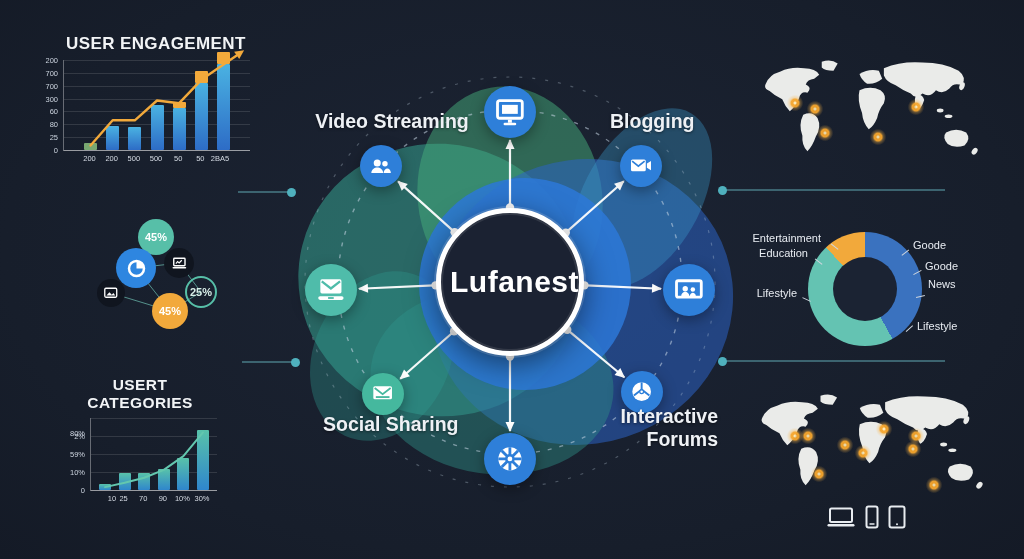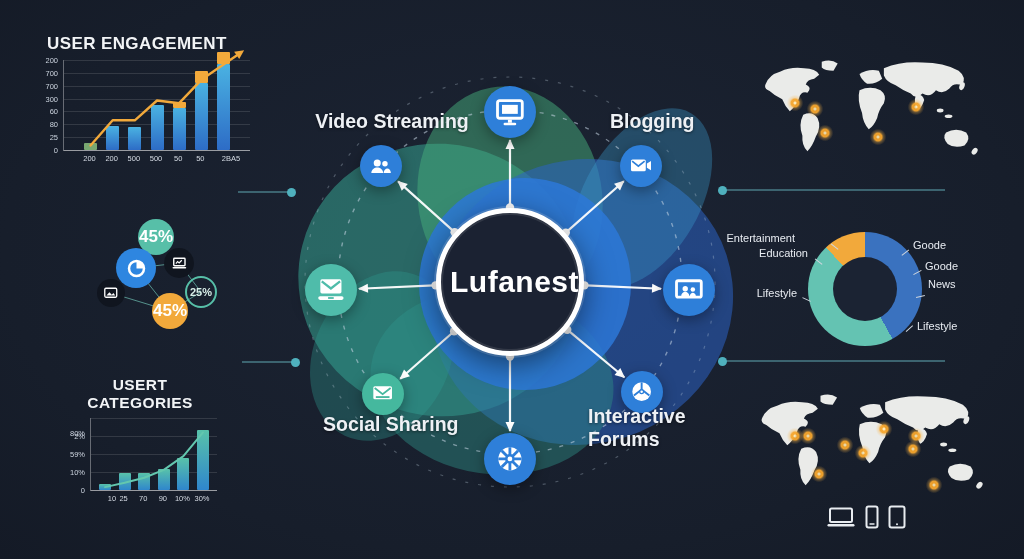--- a/index.html
+++ b/index.html
@@ -16,21 +16,21 @@
   .plot{position:relative;border-left:1px solid rgba(255,255,255,.35);border-bottom:1px solid rgba(255,255,255,.5);}
   .grid{position:absolute;left:0;right:0;height:1px;background:rgba(255,255,255,.12);}
   .bar{position:absolute;bottom:0;border-radius:1px;}
   .cap{position:absolute;background:#f2a93b;border-radius:1px;}
   .xaxis{position:relative;height:13px;}
   .xtick{position:absolute;top:3px;transform:translateX(-50%);font-size:7.5px;color:#d5dbe4;}
   .lineov{position:absolute;left:0;top:0;overflow:visible;pointer-events:none;}
   #bubbles{position:absolute;left:90px;top:212px;width:130px;height:125px;}
   #bubble-links{position:absolute;left:0;top:0;overflow:visible;}
   .bubble{position:absolute;border-radius:50%;display:flex;align-items:center;justify-content:center;
-    font-size:17px;font-weight:bold;color:#fff;box-sizing:border-box;}
+    font-size:11px;font-weight:bold;color:#fff;box-sizing:border-box;}
   #center-svg{position:absolute;left:280px;top:50px;overflow:visible;z-index:1;}
   .node{position:absolute;border-radius:50%;display:flex;align-items:center;justify-content:center;z-index:3;
     box-shadow:0 4px 14px rgba(0,0,0,.35);}
   #hub{position:absolute;left:436px;top:208px;width:148px;height:148px;border-radius:50%;box-sizing:border-box;
     border:5px solid #ffffff;background:#1b2232;display:flex;align-items:center;justify-content:flex-end;z-index:4;
     box-shadow:0 0 0 2px rgba(255,255,255,.15), inset 0 0 0 2px rgba(255,255,255,.10), 0 8px 30px rgba(0,0,0,.5);}
   #hub span{font-size:30px;font-weight:bold;letter-spacing:.5px;color:#fff;}
   .hub-label{position:absolute;z-index:5;font-size:19.5px;font-weight:600;color:#eef1f5;
     white-space:pre-line;text-shadow:0 1px 3px rgba(0,0,0,.5);line-height:1.18;}
   .connector{position:absolute;height:1.6px;background:#3c6470;z-index:2;}
@@ -83,21 +83,21 @@
       <circle cx="174.1242421783799" cy="281.2762588663106" r="4.2" fill="#ffffff"></circle>
       <line x1="288.38481724940056" y1="280.65401437450043" x2="344.33091056926037" y2="327.27575880771695" stroke="#ffffff" stroke-width="2.2" opacity="0.95"></line>
       <polygon points="345.0991318488577,327.9159432073815 334.5360892543938,324.9710949689249 340.2977488513741,318.05710345254846" fill="#ffffff"></polygon>
       <circle cx="287.23248533000447" cy="279.69373777500374" r="4.2" fill="#ffffff"></circle>
       <line x1="230" y1="308" x2="230" y2="381" stroke="#ffffff" stroke-width="2.2" opacity="0.95"></line>
       <polygon points="230,382 225.5,372 234.5,372" fill="#ffffff"></polygon>
       <circle cx="230" cy="306.5" r="4.2" fill="#ffffff"></circle>
     </svg>
 
   <section class="panel" id="engagement" style="left:38px;top:34px;width:212px;" data-interactable="false">
-    <h2 class="ptitle" style="margin-left:9px" data-interactable="false">USER ENGAGEMENT</h2>
+    <h2 class="ptitle" style="margin-left:28px" data-interactable="false">USER ENGAGEMENT</h2>
     <div class="chart">
       <div class="yaxis" data-interactable="false" style="height: 90px;">
           <div class="ytick" data-interactable="false" style="top: 0px;">200</div>
           <div class="ytick" data-interactable="false" style="top: 12.8571px;">700</div>
           <div class="ytick" data-interactable="false" style="top: 25.7143px;">700</div>
           <div class="ytick" data-interactable="false" style="top: 38.5714px;">300</div>
           <div class="ytick" data-interactable="false" style="top: 51.4286px;">60</div>
           <div class="ytick" data-interactable="false" style="top: 64.2857px;">80</div>
           <div class="ytick" data-interactable="false" style="top: 77.1429px;">25</div>
           <div class="ytick" data-interactable="false" style="top: 90px;">0</div>
@@ -127,21 +127,21 @@
               <polyline points="26.5,85.5 48.66666666666667,60.3 70.83333333333334,60.3 93,40.49999999999999 115.16666666666667,43.199999999999996 137.33333333333334,19.799999999999997 159.5,4.5 172.6678932805122,-4.588816565045272" fill="none" stroke="#f2a93b" stroke-width="2.4" stroke-linejoin="round" stroke-linecap="round"></polyline>
             </svg>
           </div>
         <div class="xaxis" data-interactable="false" style="width: 186px;">
             <div class="xtick" data-interactable="false" style="left: 26.5px;">200</div>
             <div class="xtick" data-interactable="false" style="left: 48.6667px;">200</div>
             <div class="xtick" data-interactable="false" style="left: 70.8333px;">500</div>
             <div class="xtick" data-interactable="false" style="left: 93px;">500</div>
             <div class="xtick" data-interactable="false" style="left: 115.167px;">50</div>
             <div class="xtick" data-interactable="false" style="left: 137.333px;">50</div>
-            <div class="xtick" data-interactable="false" style="left: 168px;">2BA5</div>
+            <div class="xtick" data-interactable="false" style="left: 157px;">2BA5</div>
           </div>
       </div>
     </div>
   </section>
 
   <div id="bubbles" data-interactable="false">
     <svg id="bubble-links" width="130" height="125" data-interactable="false">
         <line x1="46" y1="56" x2="66" y2="25" stroke="rgba(95,165,155,.85)" stroke-width="1"></line>
         <line x1="46" y1="56" x2="89" y2="51" stroke="rgba(95,165,155,.85)" stroke-width="1"></line>
         <line x1="89" y1="51" x2="111" y2="80" stroke="rgba(95,165,155,.85)" stroke-width="1"></line>
@@ -340,31 +340,31 @@
         <g stroke="#2e7fd9" stroke-width="2">
           <path d="M12 3.8v16.4M3.8 12h16.4M6.2 6.2l11.6 11.6M17.8 6.2L6.2 17.8"></path>
         </g>
         <circle cx="12" cy="12" r="3.4" fill="#2e7fd9"></circle>
         <circle cx="12" cy="12" r="1.7" fill="#fff"></circle>
       </svg>
     </div>
     <div class="hub-label" data-interactable="false" style="left: 292px; top: 110px; width: 200px; text-align: center;">Video Streaming</div>
     <div class="hub-label" data-interactable="false" style="left: 610px; top: 110px; width: 130px; text-align: left;">Blogging</div>
     <div class="hub-label" data-interactable="false" style="left: 323px; top: 413px; width: 190px; text-align: left;">Social Sharing</div>
-    <div class="hub-label" data-interactable="false" style="left: 588px; top: 405px; width: 130px; text-align: left;">Interactive
+    <div class="hub-label" data-interactable="false" style="left: 588px; top: 405px; width: 130px; text-align: right;">Interactive
 Forums</div>
     <div class="connector" data-interactable="false" style="left: 238px; top: 191px; width: 53px;"></div>
     <div class="cdot" data-interactable="false" style="left: 286.5px; top: 187.5px;"></div>
     <div class="connector" data-interactable="false" style="left: 242px; top: 361px; width: 53px;"></div>
     <div class="cdot" data-interactable="false" style="left: 290.5px; top: 357.5px;"></div>
     <div class="connector" data-interactable="false" style="left: 722px; top: 189px; width: 223px;"></div>
     <div class="cdot" data-interactable="false" style="left: 717.5px; top: 185.5px;"></div>
     <div class="connector" data-interactable="false" style="left: 722px; top: 360px; width: 223px;"></div>
     <div class="cdot" data-interactable="false" style="left: 717.5px; top: 356.5px;"></div>
-    <div class="dlabel" data-interactable="false" style="top: 232px; left: 795px; transform: translateX(-100%);">Entertainment</div>
+    <div class="dlabel" data-interactable="false" style="top: 232px; left: 821px; transform: translateX(-100%);">Entertainment</div>
     <div class="dtick" data-interactable="false" style="left: 830px; top: 246px; transform: rotate(38deg);"></div>
     <div class="dlabel" data-interactable="false" style="top: 247px; left: 808px; transform: translateX(-100%);">Education</div>
     <div class="dtick" data-interactable="false" style="left: 814px; top: 261px; transform: rotate(38deg);"></div>
     <div class="dlabel" data-interactable="false" style="top: 287px; left: 797px; transform: translateX(-100%);">Lifestyle</div>
     <div class="dtick" data-interactable="false" style="left: 802px; top: 299px; transform: rotate(25deg);"></div>
     <div class="dlabel" data-interactable="false" style="top: 239px; left: 913px;">Goode</div>
     <div class="dtick" data-interactable="false" style="left: 901px; top: 252px; transform: rotate(-38deg);"></div>
     <div class="dlabel" data-interactable="false" style="top: 260px; left: 925px;">Goode</div>
     <div class="dtick" data-interactable="false" style="left: 913px; top: 272px; transform: rotate(-28deg);"></div>
     <div class="dlabel" data-interactable="false" style="top: 278px; left: 928px;">News</div>

